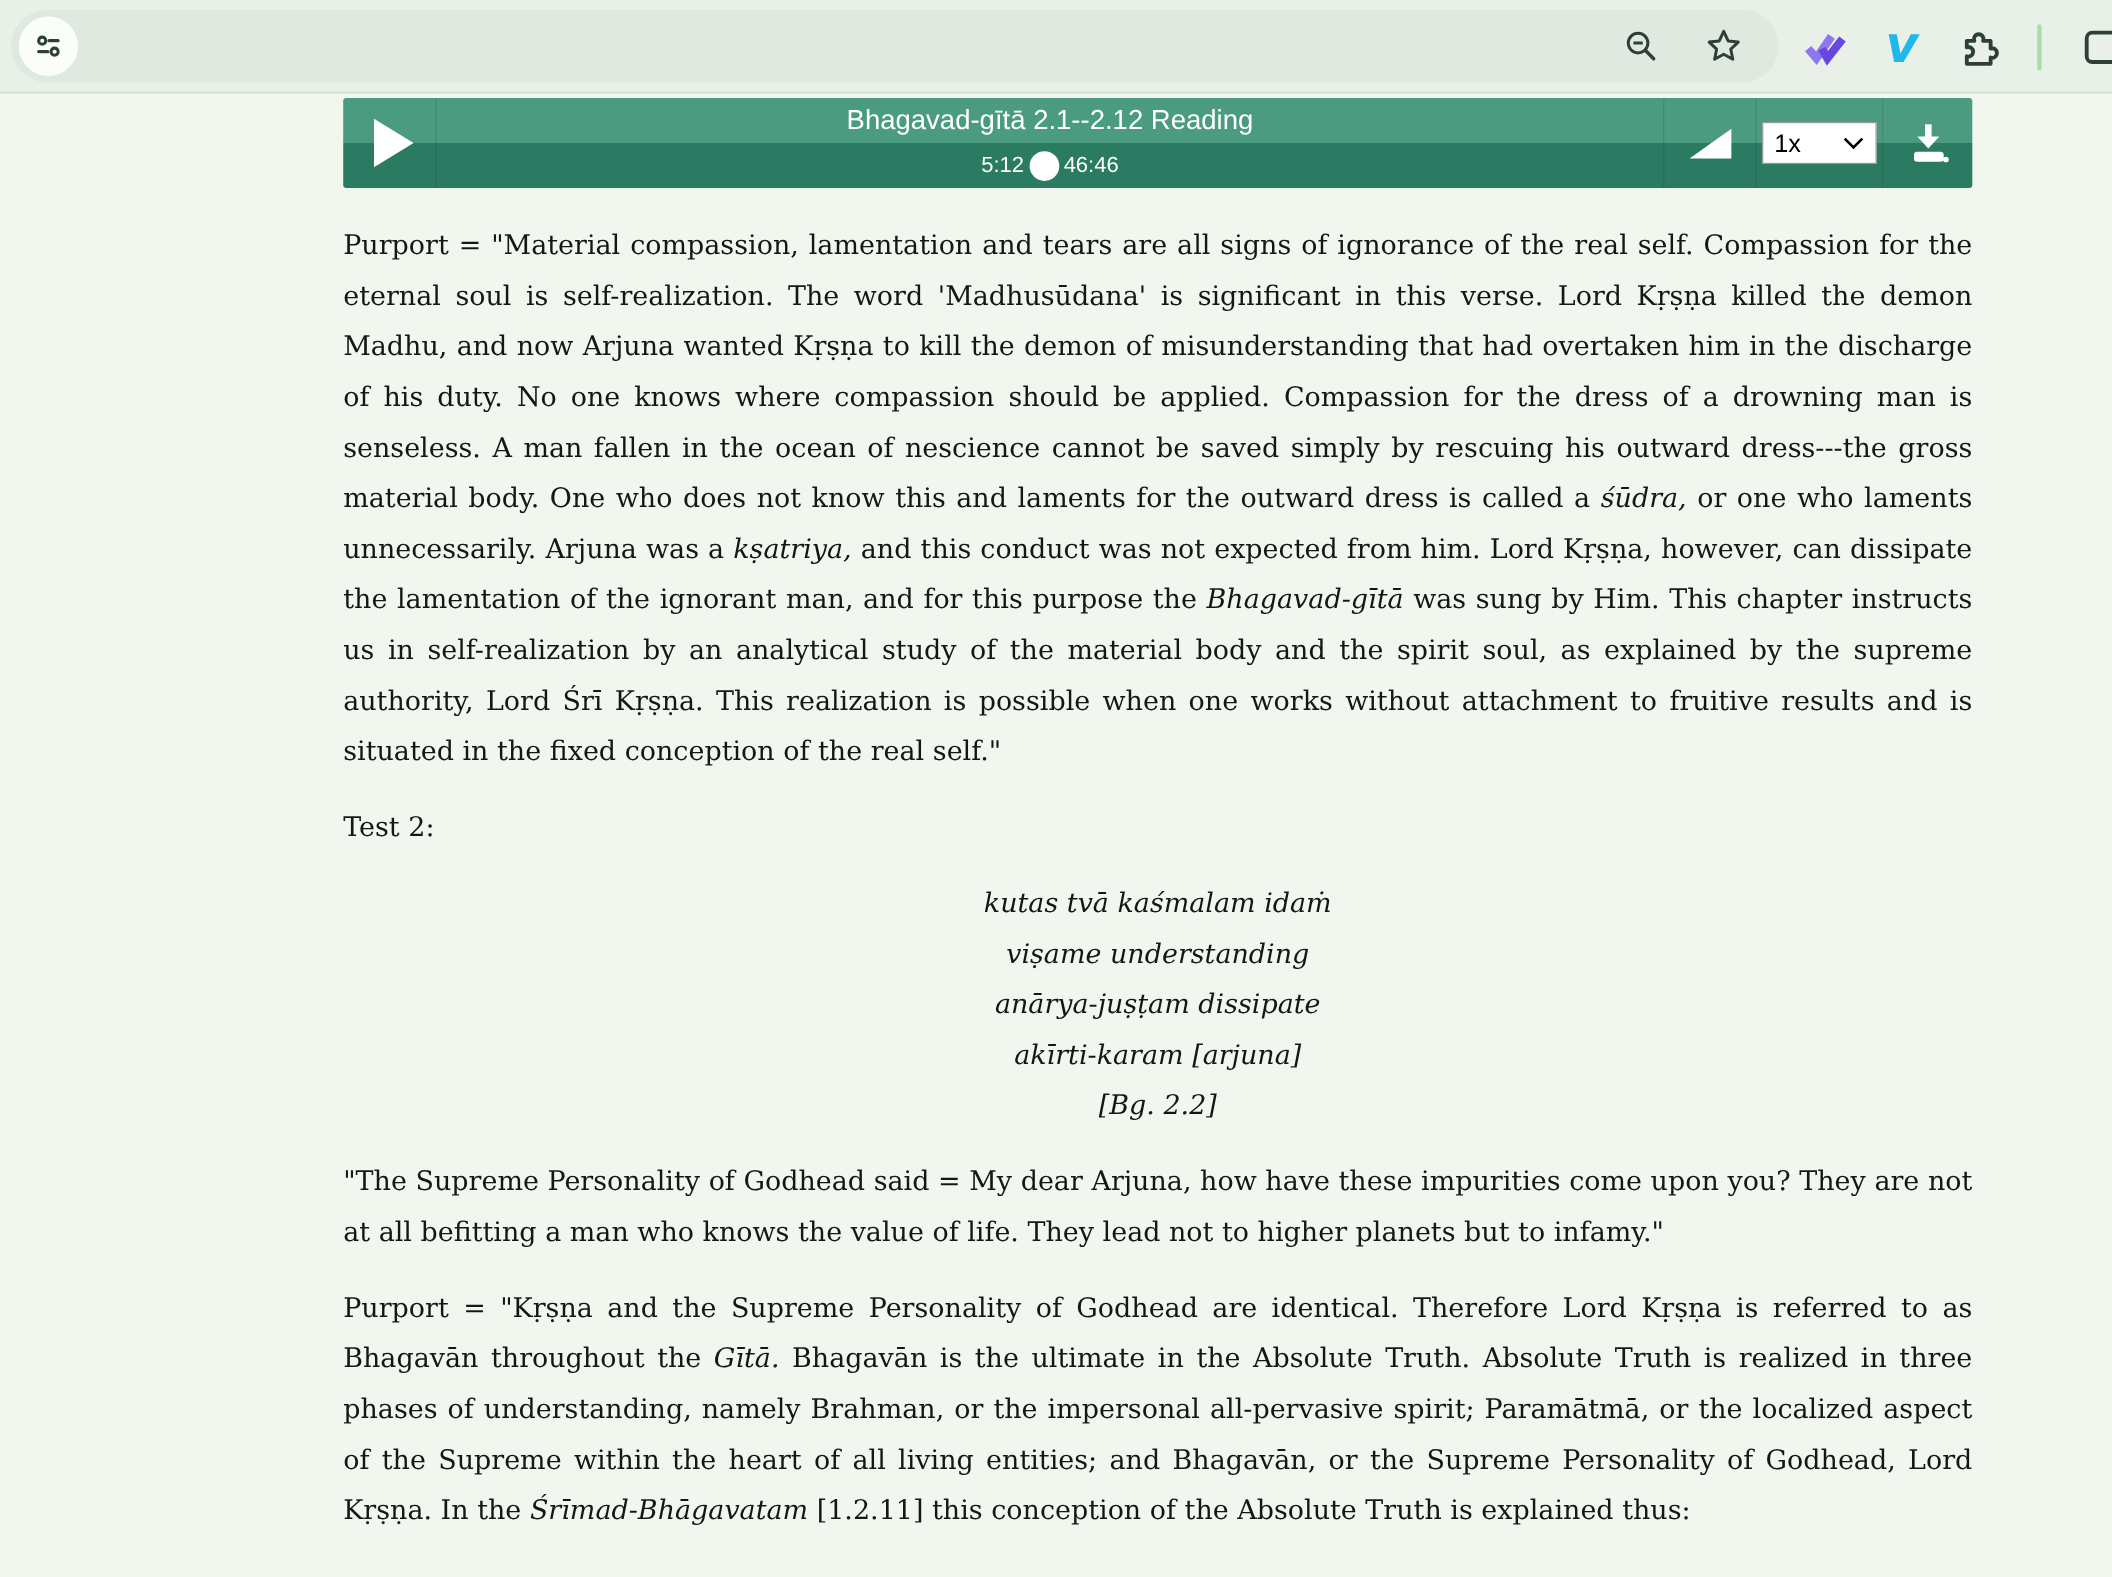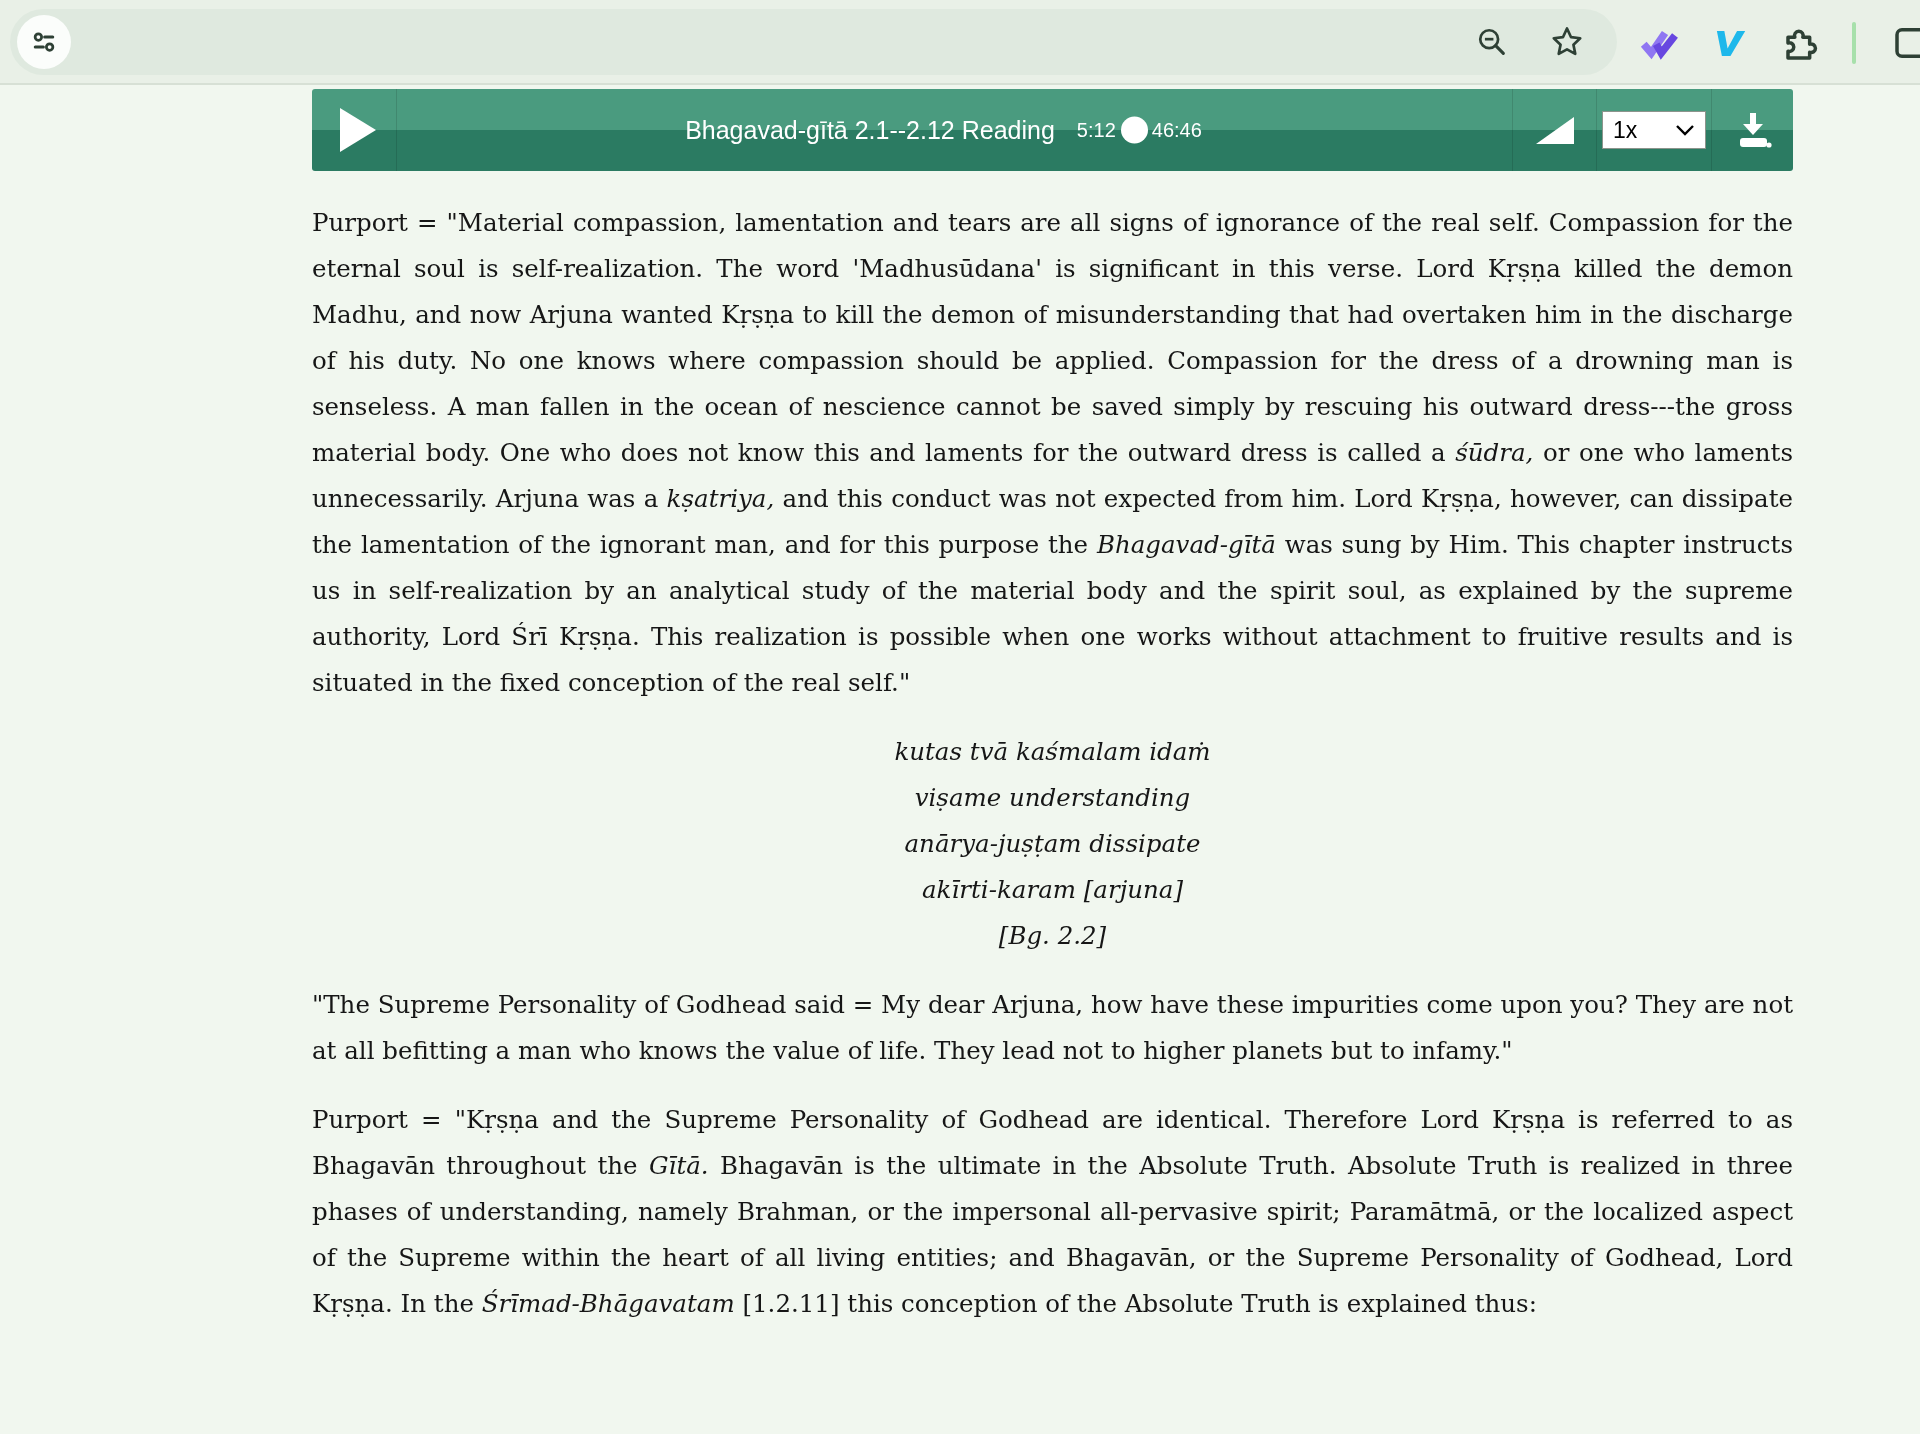--- a/index.html
+++ b/index.html
@@ -17,21 +17,21 @@
   .vdivider { width:4px; height:42px; border-radius:2px; background:#a7e0ab; }
 
   
   .page { position:relative; }
   .player { margin:4px 127px 0 312px; height:82px; border-radius:3px; display:flex;
             background:linear-gradient(to bottom, #4a9b7f 0%, #4a9b7f 50%, #2b7b62 50%, #2b7b62 100%); }
   .p-section { display:flex; align-items:center; justify-content:center; border-left:1px solid rgba(0,0,0,0.12); }
   .p-section:first-child { border-left:none; }
   .p-play { width:84px; cursor:pointer; }
   .tri { width:0; height:0; border-left:36px solid #ffffff; border-top:22px solid transparent; border-bottom:22px solid transparent; margin-left:8px; }
-  .p-main { flex:1; display:flex; flex-direction:row; min-width:0; }
+  .p-main { flex:1; display:flex; flex-direction:column; min-width:0; }
   .p-title { height:41px; display:flex; align-items:center; justify-content:center; color:#ffffff; font-size:25px; }
   .p-time-row { height:41px; display:flex; align-items:center; color:#ffffff; font-size:20px; padding:0 22px; gap:18px; }
   .track { position:relative; flex:1; height:17px; border-radius:9px; background:#1d5947; cursor:pointer; }
   .played { position:absolute; left:0; top:0; bottom:0; border-radius:9px; background:#123829; }
   .handle { position:absolute; top:50%; width:27px; height:27px; border-radius:50%; background:#ffffff; transform:translate(-13px,-50%); }
   .p-vol { width:84px; cursor:pointer; }
   .wedge { width:0; height:0; border-bottom:27px solid #ffffff; border-left:38px solid transparent; }
   .p-speed { width:115px; }
   .speed-box { width:104px; height:38px; background:#ffffff; border:1px solid #8c948c; display:flex; align-items:center; justify-content:space-between; padding:0 10px; font-size:23px; color:#000; cursor:pointer;gap:24px; }
   .p-dl { width:82px; cursor:pointer; }
@@ -128,20 +128,21 @@
         <rect x="17" y="2" width="6" height="12" fill="#ffffff"></rect>
         <polygon points="10,13 30,13 20,24" fill="#ffffff"></polygon>
         <rect x="7" y="27" width="27" height="9" rx="3" fill="#ffffff"></rect>
         <circle cx="36" cy="34" r="2.6" fill="#ffffff"></circle>
       </svg>
     </div>
   </div>
 
   <div id="article">
       <p class="para"><span>Purport = "Material compassion, lamentation and tears are all signs of ignorance of the real self. Compassion for the eternal soul is self-realization. The word 'Madhusūdana' is significant in this verse. Lord Kṛṣṇa killed the demon Madhu, and now Arjuna wanted Kṛṣṇa to kill the demon of misunderstanding that had overtaken him in the discharge of his duty. No one knows where compassion should be applied. Compassion for the dress of a drowning man is senseless. A man fallen in the ocean of nescience cannot be saved simply by rescuing his outward dress---the gross material body. One who does not know this and laments for the outward dress is called a </span><em>śūdra,</em><span> or one who laments unnecessarily. Arjuna was a </span><em>kṣatriya,</em><span> and this conduct was not expected from him. Lord Kṛṣṇa, however, can dissipate the lamentation of the ignorant man, and for this purpose the </span><em>Bhagavad-gītā</em><span> was sung by Him. This chapter instructs us in self-realization by an analytical study of the material body and the spirit soul, as explained by the supreme authority, Lord Śrī Kṛṣṇa. This realization is possible when one works without attachment to fruitive results and is situated in the fixed conception of the real self."</span></p>
+      <p class="para"><span>Test 2:</span></p>
       <div class="verse">
         <div class="vline">kutas tvā kaśmalam idaṁ</div>
         <div class="vline">viṣame understanding</div>
         <div class="vline">anārya-juṣṭam dissipate</div>
         <div class="vline">akīrti-karam [arjuna]</div>
         <div class="vline">[Bg. 2.2]</div>
       </div>
       <p class="para"><span>"The Supreme Personality of Godhead said = My dear Arjuna, how have these impurities come upon you? They are not at all befitting a man who knows the value of life. They lead not to higher planets but to infamy."</span></p>
       <p class="para"><span>Purport = "Kṛṣṇa and the Supreme Personality of Godhead are identical. Therefore Lord Kṛṣṇa is referred to as Bhagavān throughout the </span><em>Gītā.</em><span> Bhagavān is the ultimate in the Absolute Truth. Absolute Truth is realized in three phases of understanding, namely Brahman, or the impersonal all-pervasive spirit; Paramātmā, or the localized aspect of the Supreme within the heart of all living entities; and Bhagavān, or the Supreme Personality of Godhead, Lord Kṛṣṇa. In the </span><em>Śrīmad-Bhāgavatam</em><span> [1.2.11] this conception of the Absolute Truth is explained thus:</span></p>
     </div>

